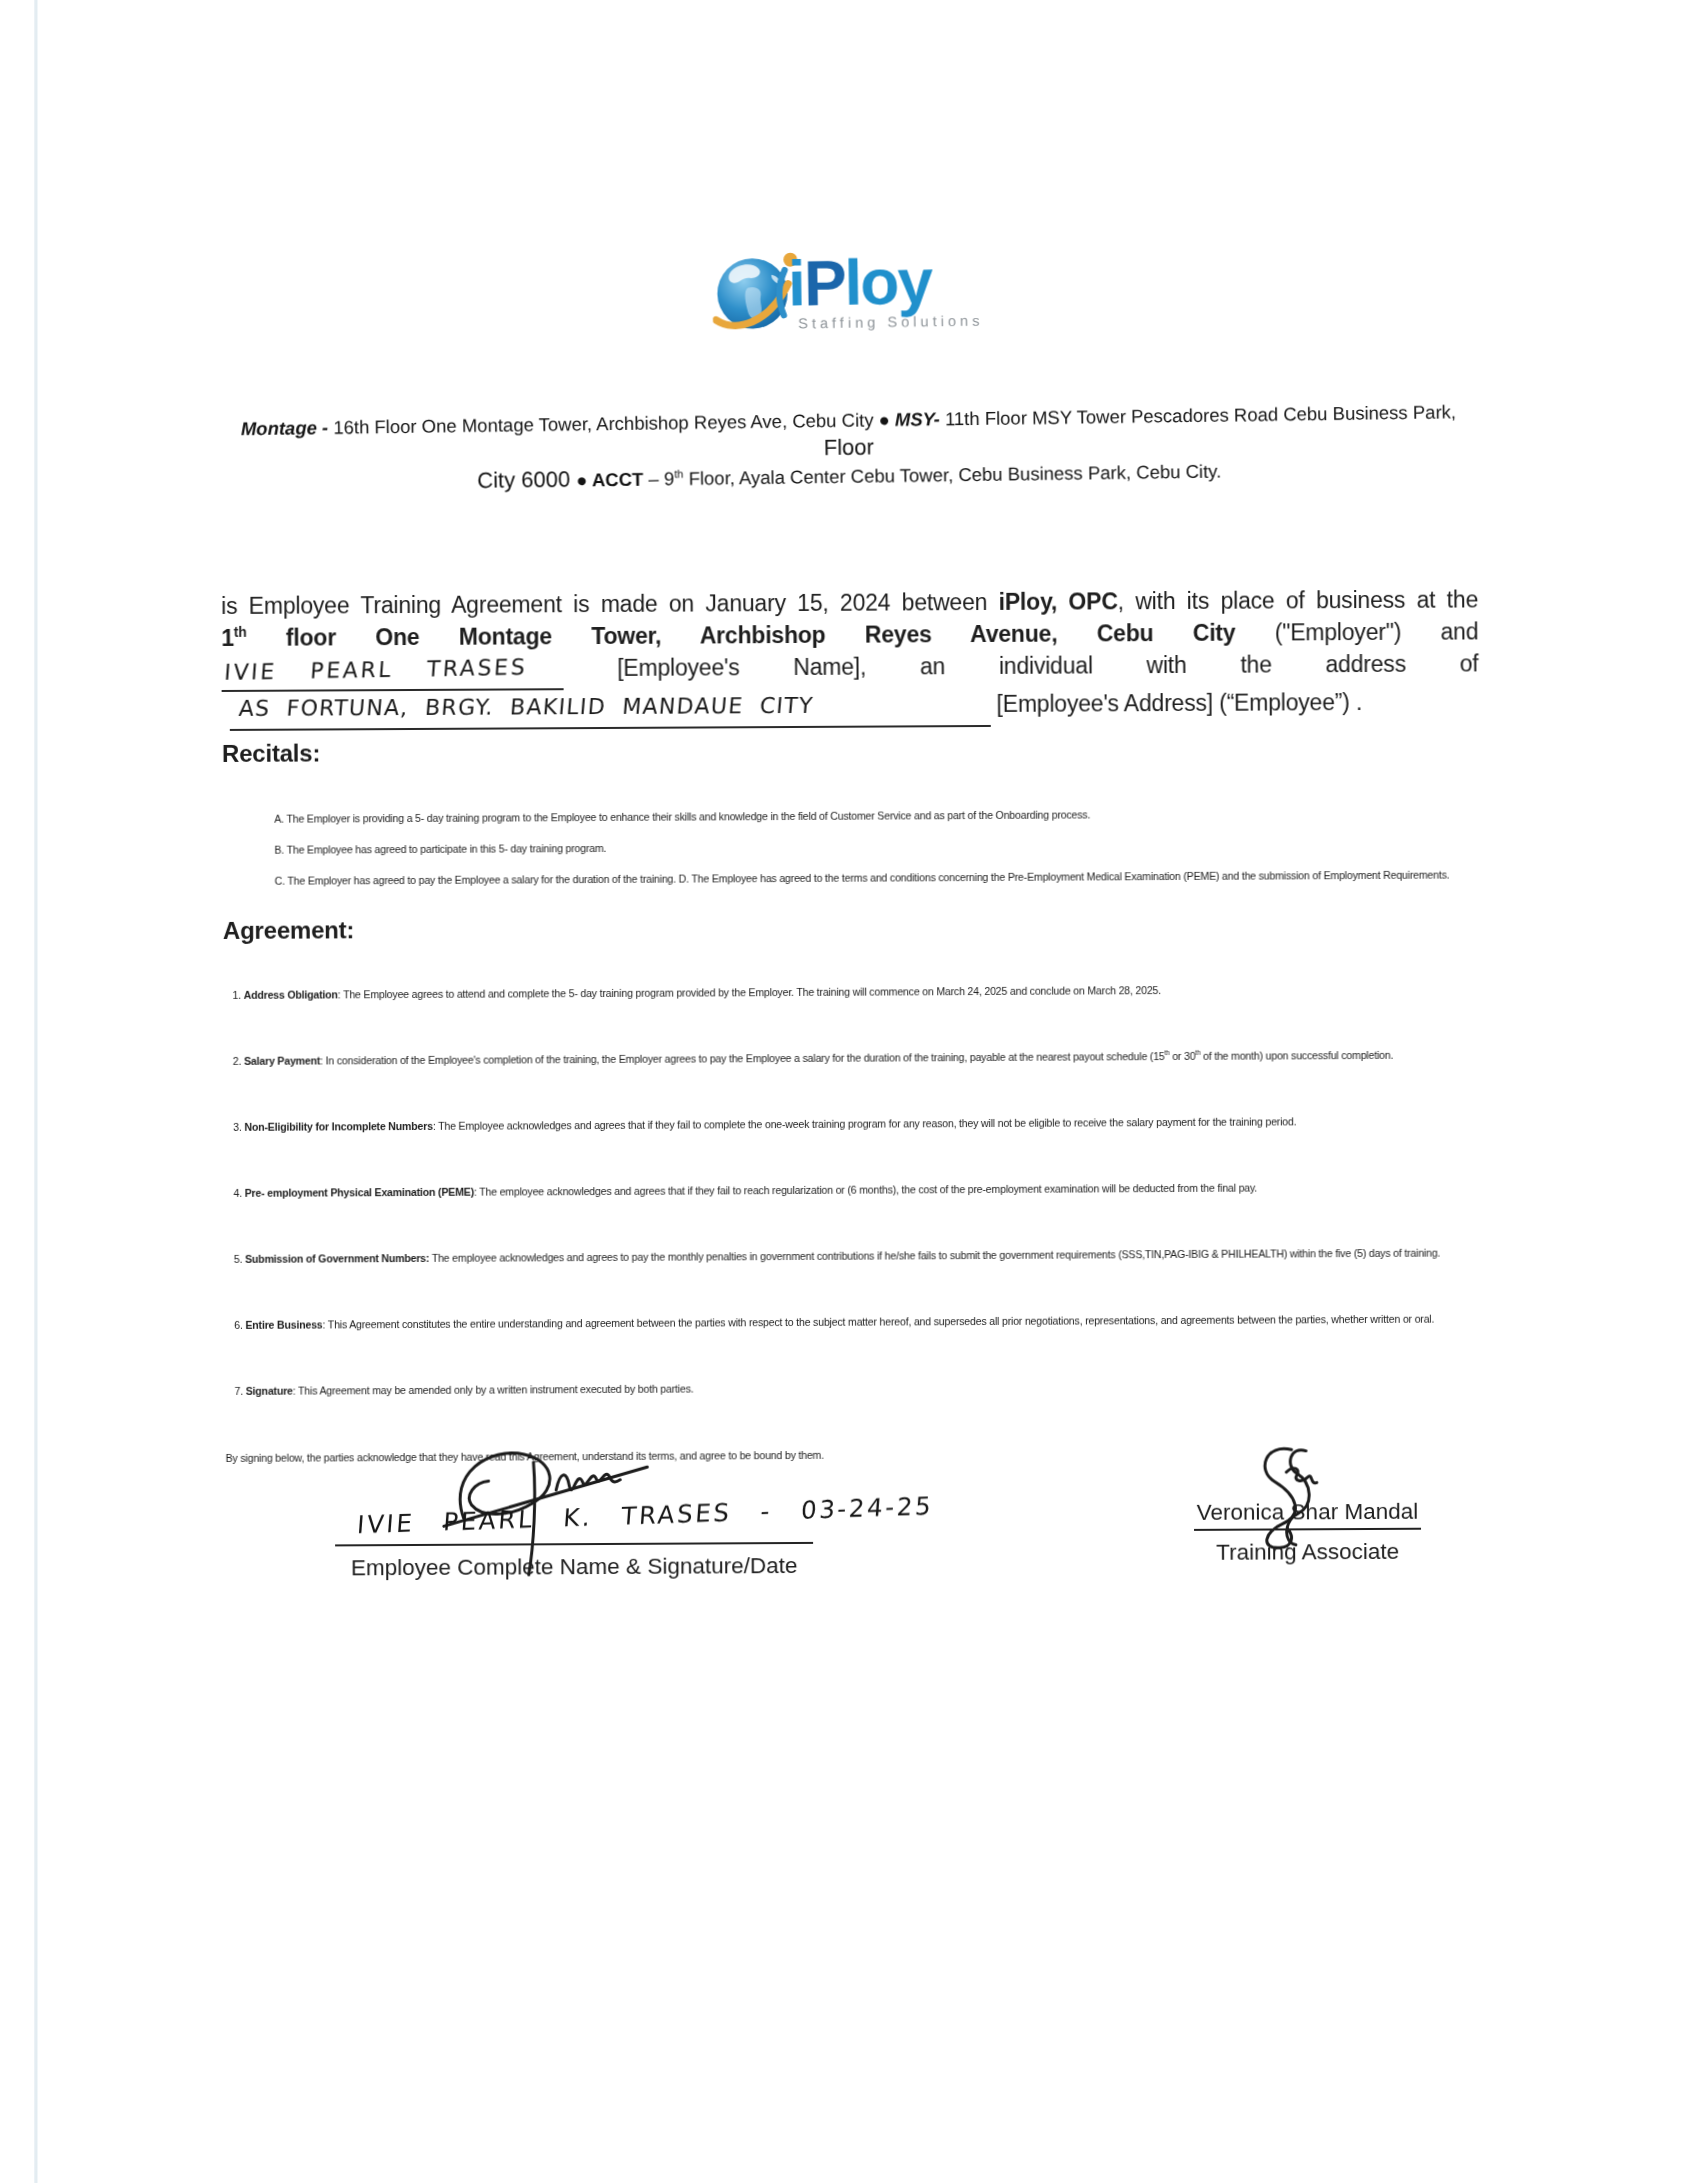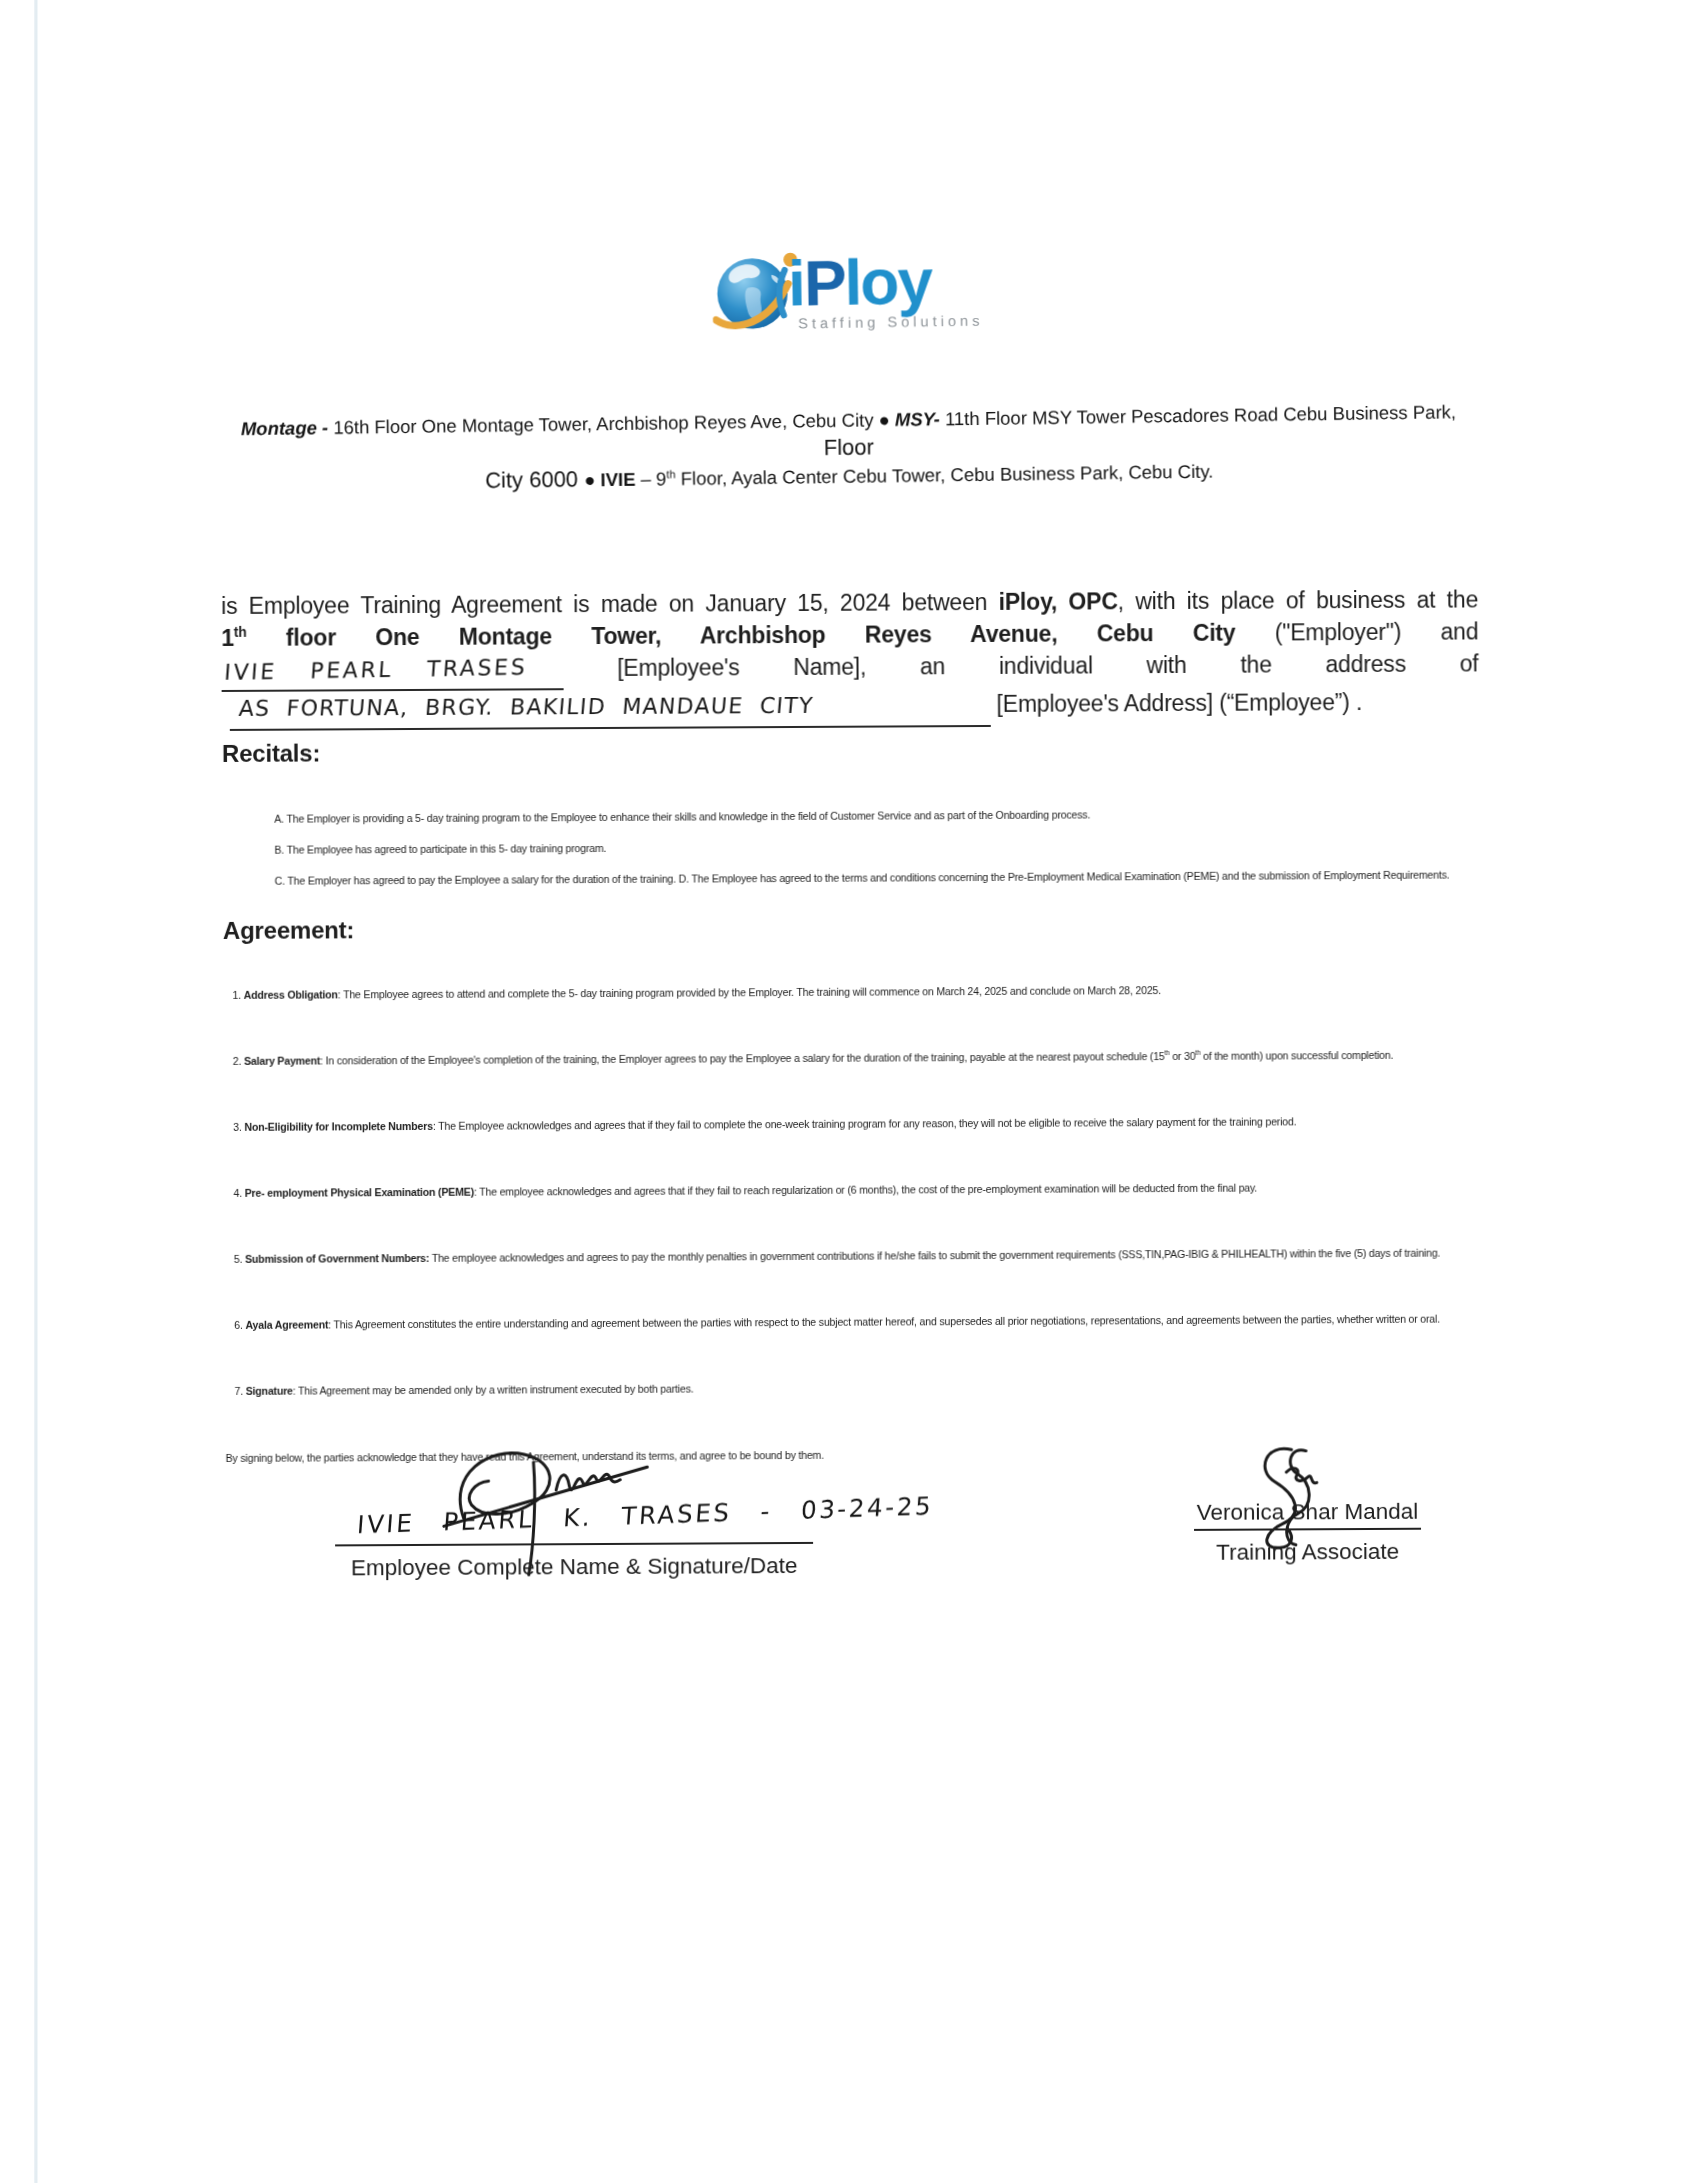--- a/index.html
+++ b/index.html
@@ -99,21 +99,21 @@
         <div class="brand-text">
           <span class="brand-i">i</span><span class="brand-p">P</span><span class="brand-rest">loy</span>
         </div>
         <div class="tagline">Staffing Solutions</div>
       </div>
     </div>
   </div>
 
   <div class="address">
     <div><span class="run b i">Montage - </span><span class="run">16th Floor One Montage Tower, Archbishop Reyes Ave, Cebu City </span><span class="run b">● </span><span class="run b i">MSY- </span><span class="run">11th Floor MSY Tower Pescadores Road Cebu Business Park, </span><span class="run big">Floor</span></div>
-    <div><span class="run big">City 6000 </span><span class="run b">● </span><span class="run b">IVIE</span><span class="run"> – 9</span><sup class="run">th</sup><span class="run"> Floor, Ayala Center Cebu Tower, Cebu Business Park, Cebu City.</span></div>
+    <div><span class="run big">City 6000 </span><span class="run b">● </span><span class="run b">ACCT</span><span class="run"> – 9</span><sup class="run">th</sup><span class="run"> Floor, Ayala Center Cebu Tower, Cebu Business Park, Cebu City.</span></div>
   </div>
 
   <div class="intro">
     <div class="jline"><span class="run">is Employee Training Agreement is made on January 15, 2024 between </span><span class="run b">iPloy, OPC</span><span class="run">, with its place of business at the</span></div>
     <div class="jline"><span class="run b">1</span><sup class="run b">th</sup><span class="run b"> floor One Montage Tower, Archbishop Reyes Avenue, Cebu City</span><span class="run"> ("Employer") and</span></div>
     <div class="jline">
       <span class="blank blank-name"><span class="hand hand-name">IVIE PEARL TRASES</span></span>
       <span>[Employee's Name], an individual with the address of</span>
     </div>
     <div class="l4">
@@ -155,21 +155,21 @@
     <div class="aitem">
       <span>4.</span>
       <span class="title">Pre- employment Physical Examination (PEME)</span><span><span class="run">: The employee acknowledges and agrees that if they fail to reach regularization or (6 months), the cost of the pre-employment examination will be deducted from the final pay.</span></span>
     </div>
     <div class="aitem">
       <span>5.</span>
       <span class="title">Submission of Government Numbers:</span><span><span class="run"> The employee acknowledges and agrees to pay the monthly penalties in government contributions if he/she fails to submit the government requirements (SSS,TIN,PAG-IBIG &amp; PHILHEALTH) within the five (5) days of training.</span></span>
     </div>
     <div class="aitem">
       <span>6.</span>
-      <span class="title">Ayala Agreement</span><span><span class="run">: This Agreement constitutes the entire understanding and agreement between the parties with respect to the subject matter hereof, and supersedes all prior negotiations, representations, and agreements between the parties, whether written or oral.</span></span>
+      <span class="title">Entire Business</span><span><span class="run">: This Agreement constitutes the entire understanding and agreement between the parties with respect to the subject matter hereof, and supersedes all prior negotiations, representations, and agreements between the parties, whether written or oral.</span></span>
     </div>
     <div class="aitem">
       <span>7.</span>
       <span class="title">Signature</span><span><span class="run">: This Agreement may be amended only by a written instrument executed by both parties.</span></span>
     </div>
   </div>
 
   <div class="closing">By signing below, the parties acknowledge that they have read this Agreement, understand its terms, and agree to be bound by them.</div>
 
   <div class="sigs">

